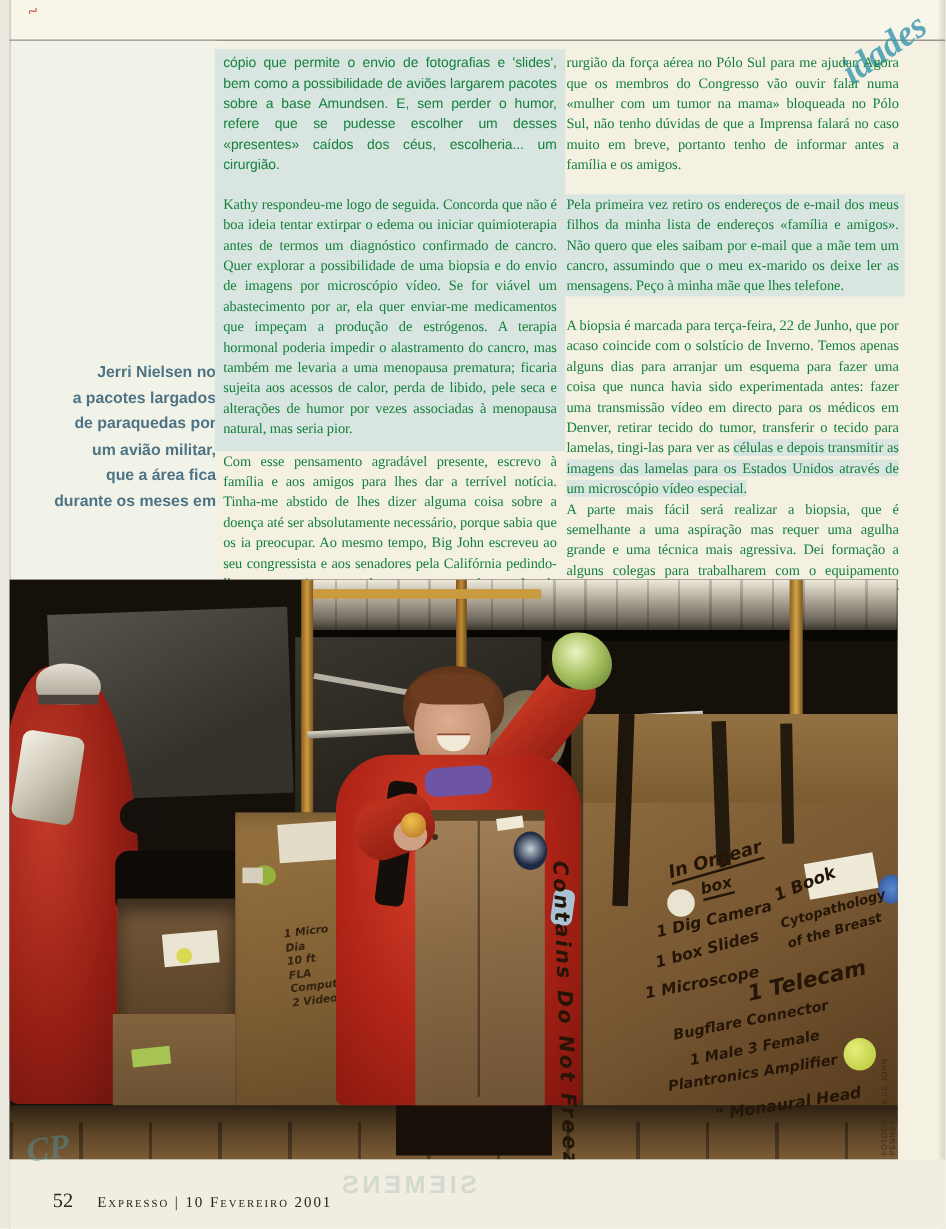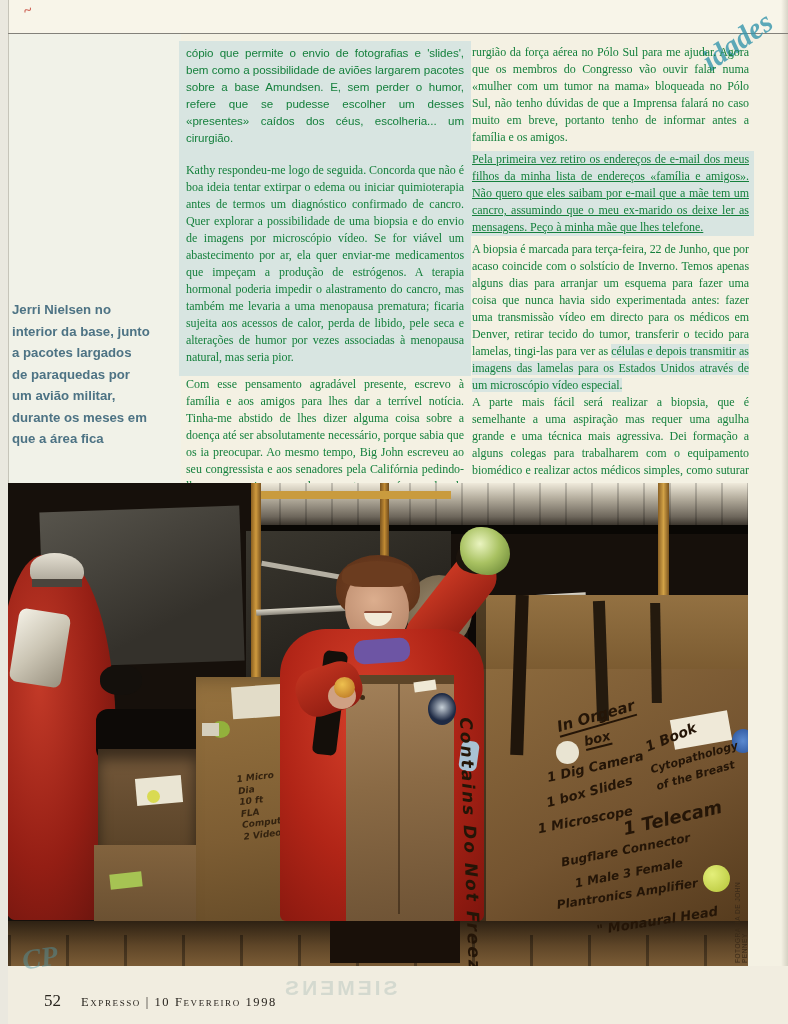--- a/index.html
+++ b/index.html
@@ -25,25 +25,25 @@
      font-size:28px;color:#4e98a8;opacity:.45;transform:rotate(-8deg);}
 
   
   .col{position:absolute;top:44px;color:#15803d;}
   .col p{margin:0;font-size:12px;line-height:17px;text-align:justify;letter-spacing:-.05px;}
   .col-left{left:186px;width:278px;}
   .col-right{left:472px;width:277px;}
   .sans{font-family:"Liberation Sans",sans-serif;font-size:11.6px !important;line-height:17px;}
   .hl-block{background:#d8e5e1;margin:-3px -7px 0 -7px;padding:3px 7px 10px 7px;}
   .para-gap{margin-top:16px !important;}
-  .hl-para{background:#d8e5e1;margin:5px -5px !important;padding:0 5px;text-decoration:underline;}
+  .hl-para{background:#d8e5e1;margin:16px -5px !important;padding:0 5px;}
   .hl{background:#d8e5e1;}
 
   
-  .caption{left:12px;top:299px;width:168px;text-align:left;font-family:"Liberation Sans",sans-serif;
+  .caption{left:12px;top:299px;width:168px;text-align:right;font-family:"Liberation Sans",sans-serif;
      font-weight:bold;font-size:13.2px;line-height:21.5px;color:#4d7384;}
 
   
   .footer{left:44px;top:991px;color:#29251f;white-space:nowrap;}
   .footer .num{font-size:17px;margin-right:20px;}
   .footer .pub{font-variant:small-caps;font-size:12.5px;letter-spacing:1.6px;}
 
   
   .photo{position:absolute;left:8px;top:483px;width:740px;height:483px;background:#16100b;overflow:hidden;}
   .photo .abs{position:absolute;}
@@ -145,26 +145,25 @@
   <div class="abs edge-right"></div>
   <div class="abs top-rule"></div>
   <div class="abs left-strip"></div>
   <div class="abs bottom-strip"></div>
 
   <div class="abs ghost-red">~</div>
   <div class="abs ghost-idades">idades</div>
 
   <div class="abs caption">
       <div>Jerri Nielsen no</div>
-      <div>interior da base, junto</div>
       <div>a pacotes largados</div>
       <div>de paraquedas por</div>
       <div>um avião militar,</div>
+      <div>que a área fica</div>
       <div>durante os meses em</div>
-      <div>que a área fica</div>
     </div>
 
   <div class="col col-left">
     <div class="hl-block">
       <p class="sans">cópio que permite o envio de fotografias e 'slides', bem como a possibilidade de aviões largarem pacotes sobre a base Amundsen. E, sem perder o humor, refere que se pudesse escolher um desses «presentes» caídos dos céus, escolheria... um cirurgião.</p>
       <p class="para-gap">Kathy respondeu-me logo de seguida. Concorda que não é boa ideia tentar extirpar o edema ou iniciar quimioterapia antes de termos um diagnóstico confirmado de cancro. Quer explorar a possibilidade de uma biopsia e do envio de imagens por microscópio vídeo. Se for viável um abastecimento por ar, ela quer enviar-me medicamentos que impeçam a produção de estrógenos. A terapia hormonal poderia impedir o alastramento do cancro, mas também me levaria a uma menopausa prematura; ficaria sujeita aos acessos de calor, perda de libido, pele seca e alterações de humor por vezes associadas à menopausa natural, mas seria pior.</p>
     </div>
     <p>Com esse pensamento agradável presente, escrevo à família e aos amigos para lhes dar a terrível notícia. Tinha-me abstido de lhes dizer alguma coisa sobre a doença até ser absolutamente necessário, porque sabia que os ia preocupar. Ao mesmo tempo, Big John escreveu ao seu congressista e aos senadores pela Califórnia pedindo-lhes para apoiarem um lançamento por pára-quedas de equipamento médico e de um ci-</p>
   </div>
 
@@ -266,16 +265,16 @@
     <div class="hw hw-plantronics">Plantronics Amplifier</div>
     <div class="hw hw-monaural">" Monaural Head</div>
 
     <div class="abs credit">FOTOGRAFIA DE JOHN PENNEY</div>
   </div>
 
   <div class="abs ghost-siemens">SIEMENS</div>
   <div class="abs ghost-cp">CP</div>
 
   <div class="abs footer">
-    <span class="num">52</span><span class="pub">Expresso | 10 Fevereiro 1998</span>
+    <span class="num">52</span><span class="pub">Expresso | 10 Fevereiro 2001</span>
   </div>
 
 </div>
 
 </body></html>

